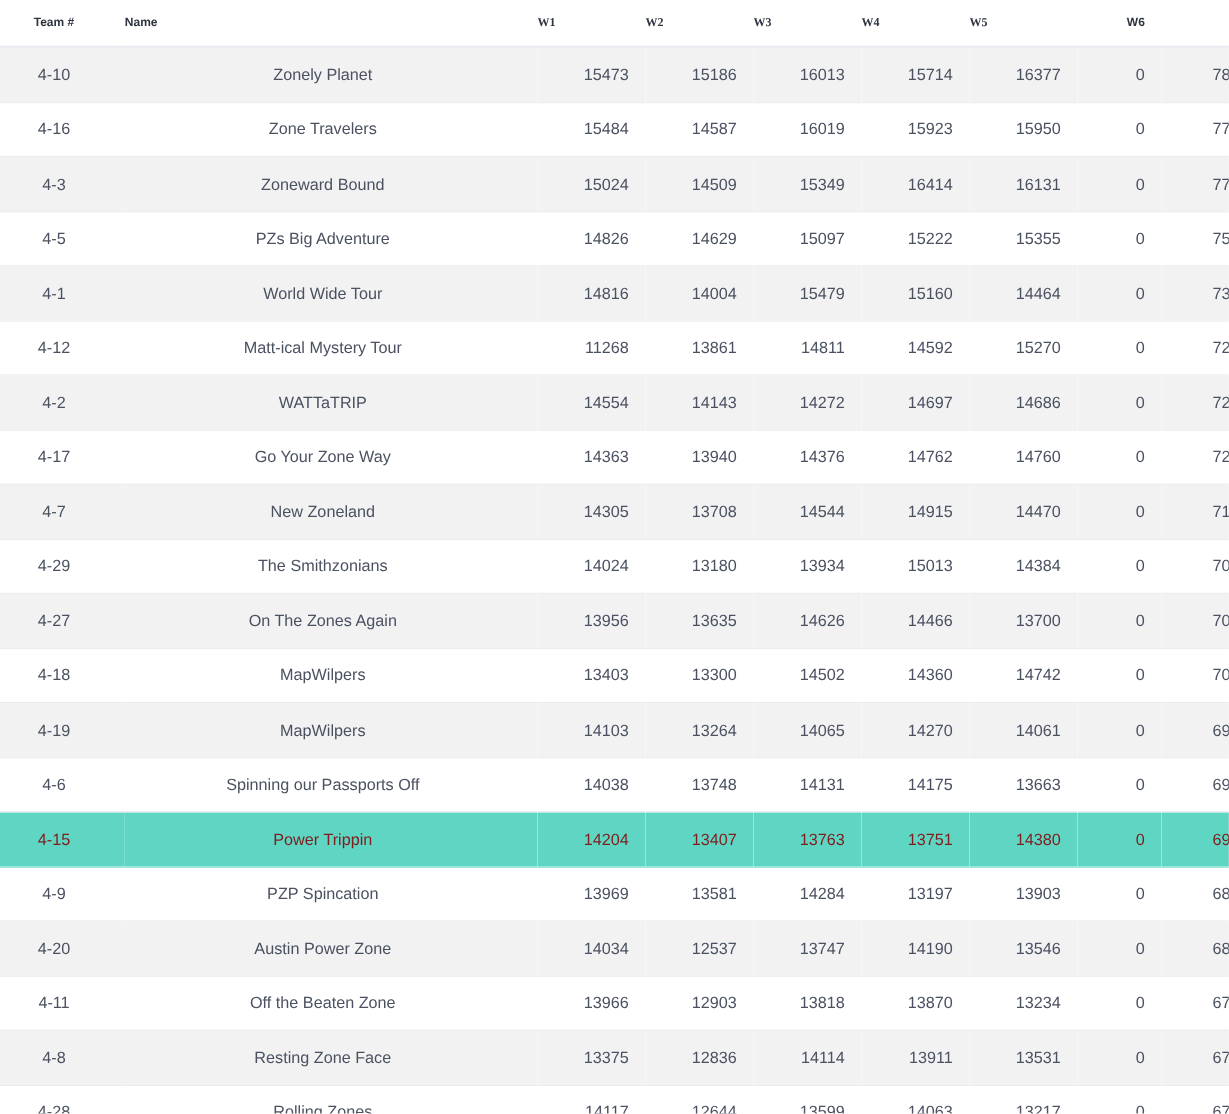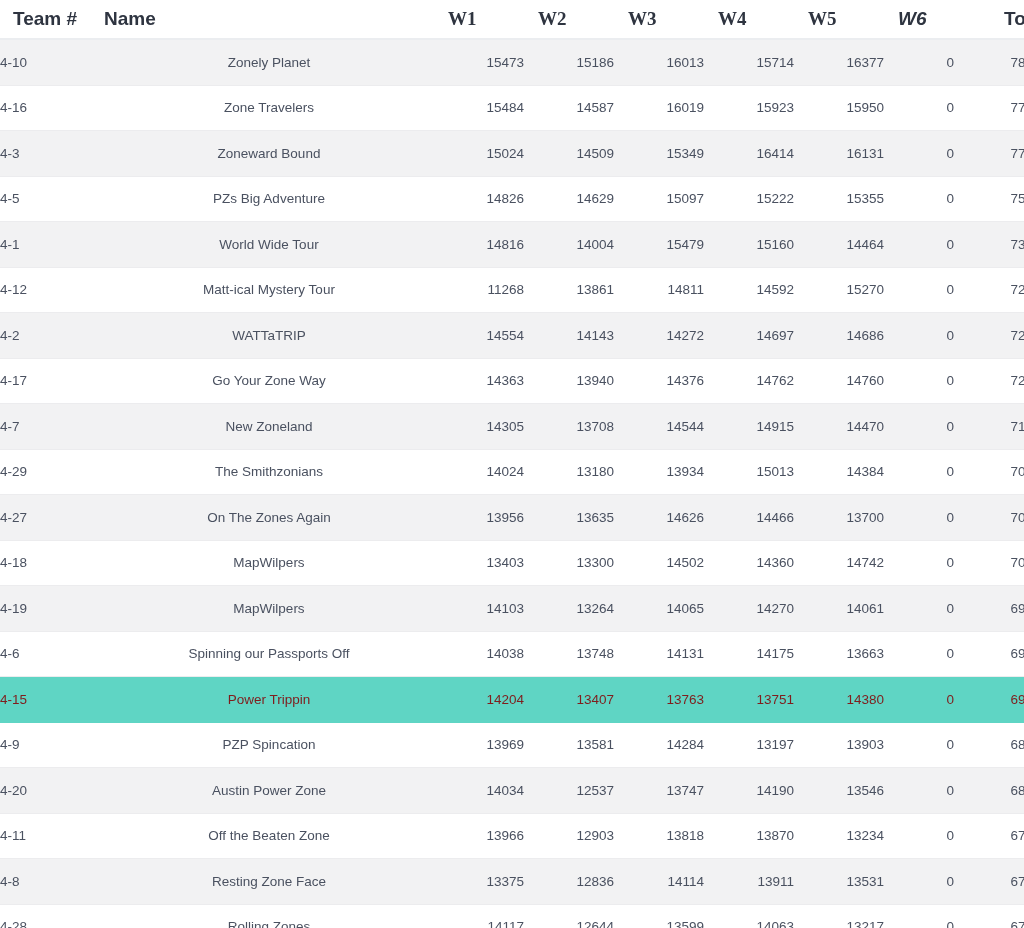--- a/index.html
+++ b/index.html
@@ -17,49 +17,49 @@
   }
 
   .standings-table {
     width: 1024px;
     border-collapse: collapse;
     table-layout: fixed;
   }
 
   
   .standings-table thead th {
-    font-size: 19px;
+    font-size: 10px;
     font-weight: bold;
     color: #2e3440;
     background: #ffffff;
     height: 38px;
     padding: 0 14px 0 0;
     vertical-align: middle;
     border-bottom: 2px solid #ebedf0;
     white-space: nowrap;
   }
   th.col-team   { width: 90px;  text-align: center; padding: 0; }
   th.col-name   { width: 330px; text-align: left; padding-left: 98px; }
   th.col-week   { width: 76px;  text-align: left; font-family: Liberation Serif, serif; }
-  th.col-w6     { width: 56px;  text-align: left; font-style: italic; }
+  th.col-w6     { width: 56px;  text-align: right; }
   th.col-total  { width: 80px;  text-align: right; }
 
   
   .standings-table tbody td {
     font-size: 13.5px;
     color: #4a5160;
     height: 44.5px;
     padding: 0 14px 0 0;
     vertical-align: middle;
     border-bottom: 1px solid #ececee;
     white-space: nowrap;
     overflow: hidden;
     text-overflow: ellipsis;
   }
-  td.cell-team  { text-align: left; padding: 0; }
+  td.cell-team  { text-align: center; padding: 0; }
   td.cell-name  { text-align: center; padding-left: 98px; }
   td.cell-week,
   td.cell-w6,
   td.cell-total { text-align: right; }
 
   tbody tr.stripe-odd  td { background: #f2f2f3; }
   tbody tr.stripe-even td { background: #ffffff; }
 
   tbody tr.row-highlight td {
     background: #5fd5c4 !important;

